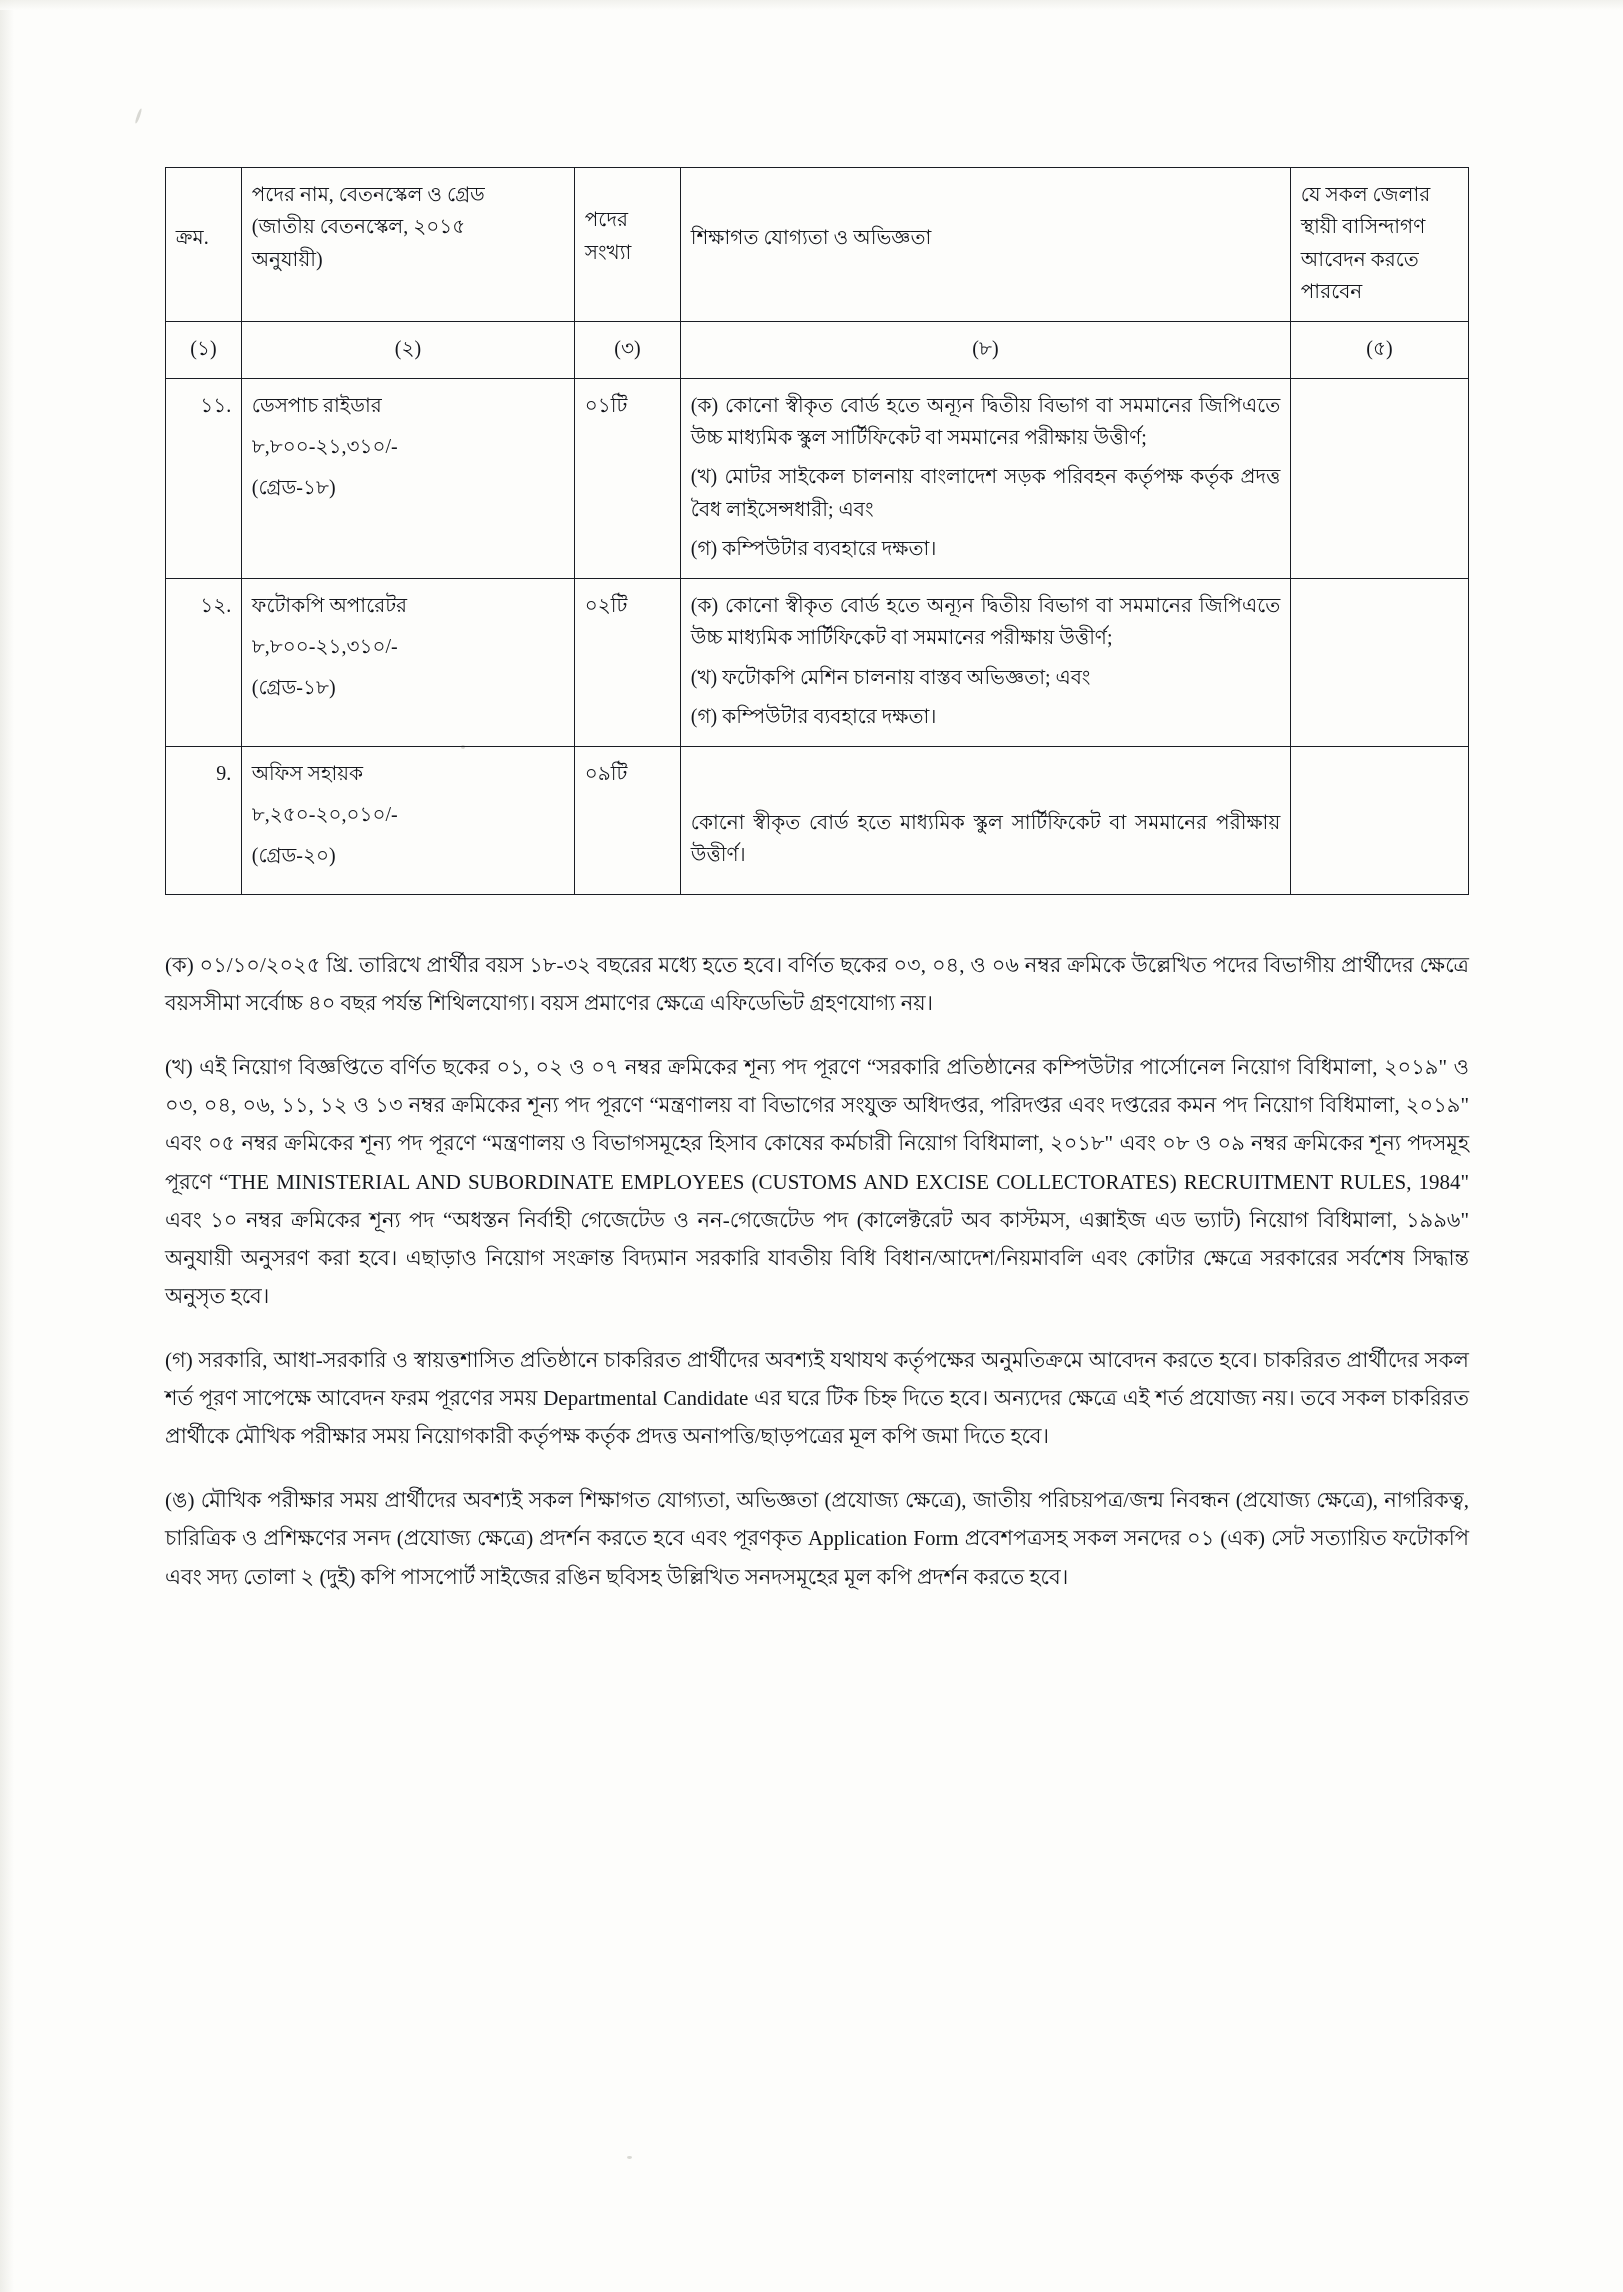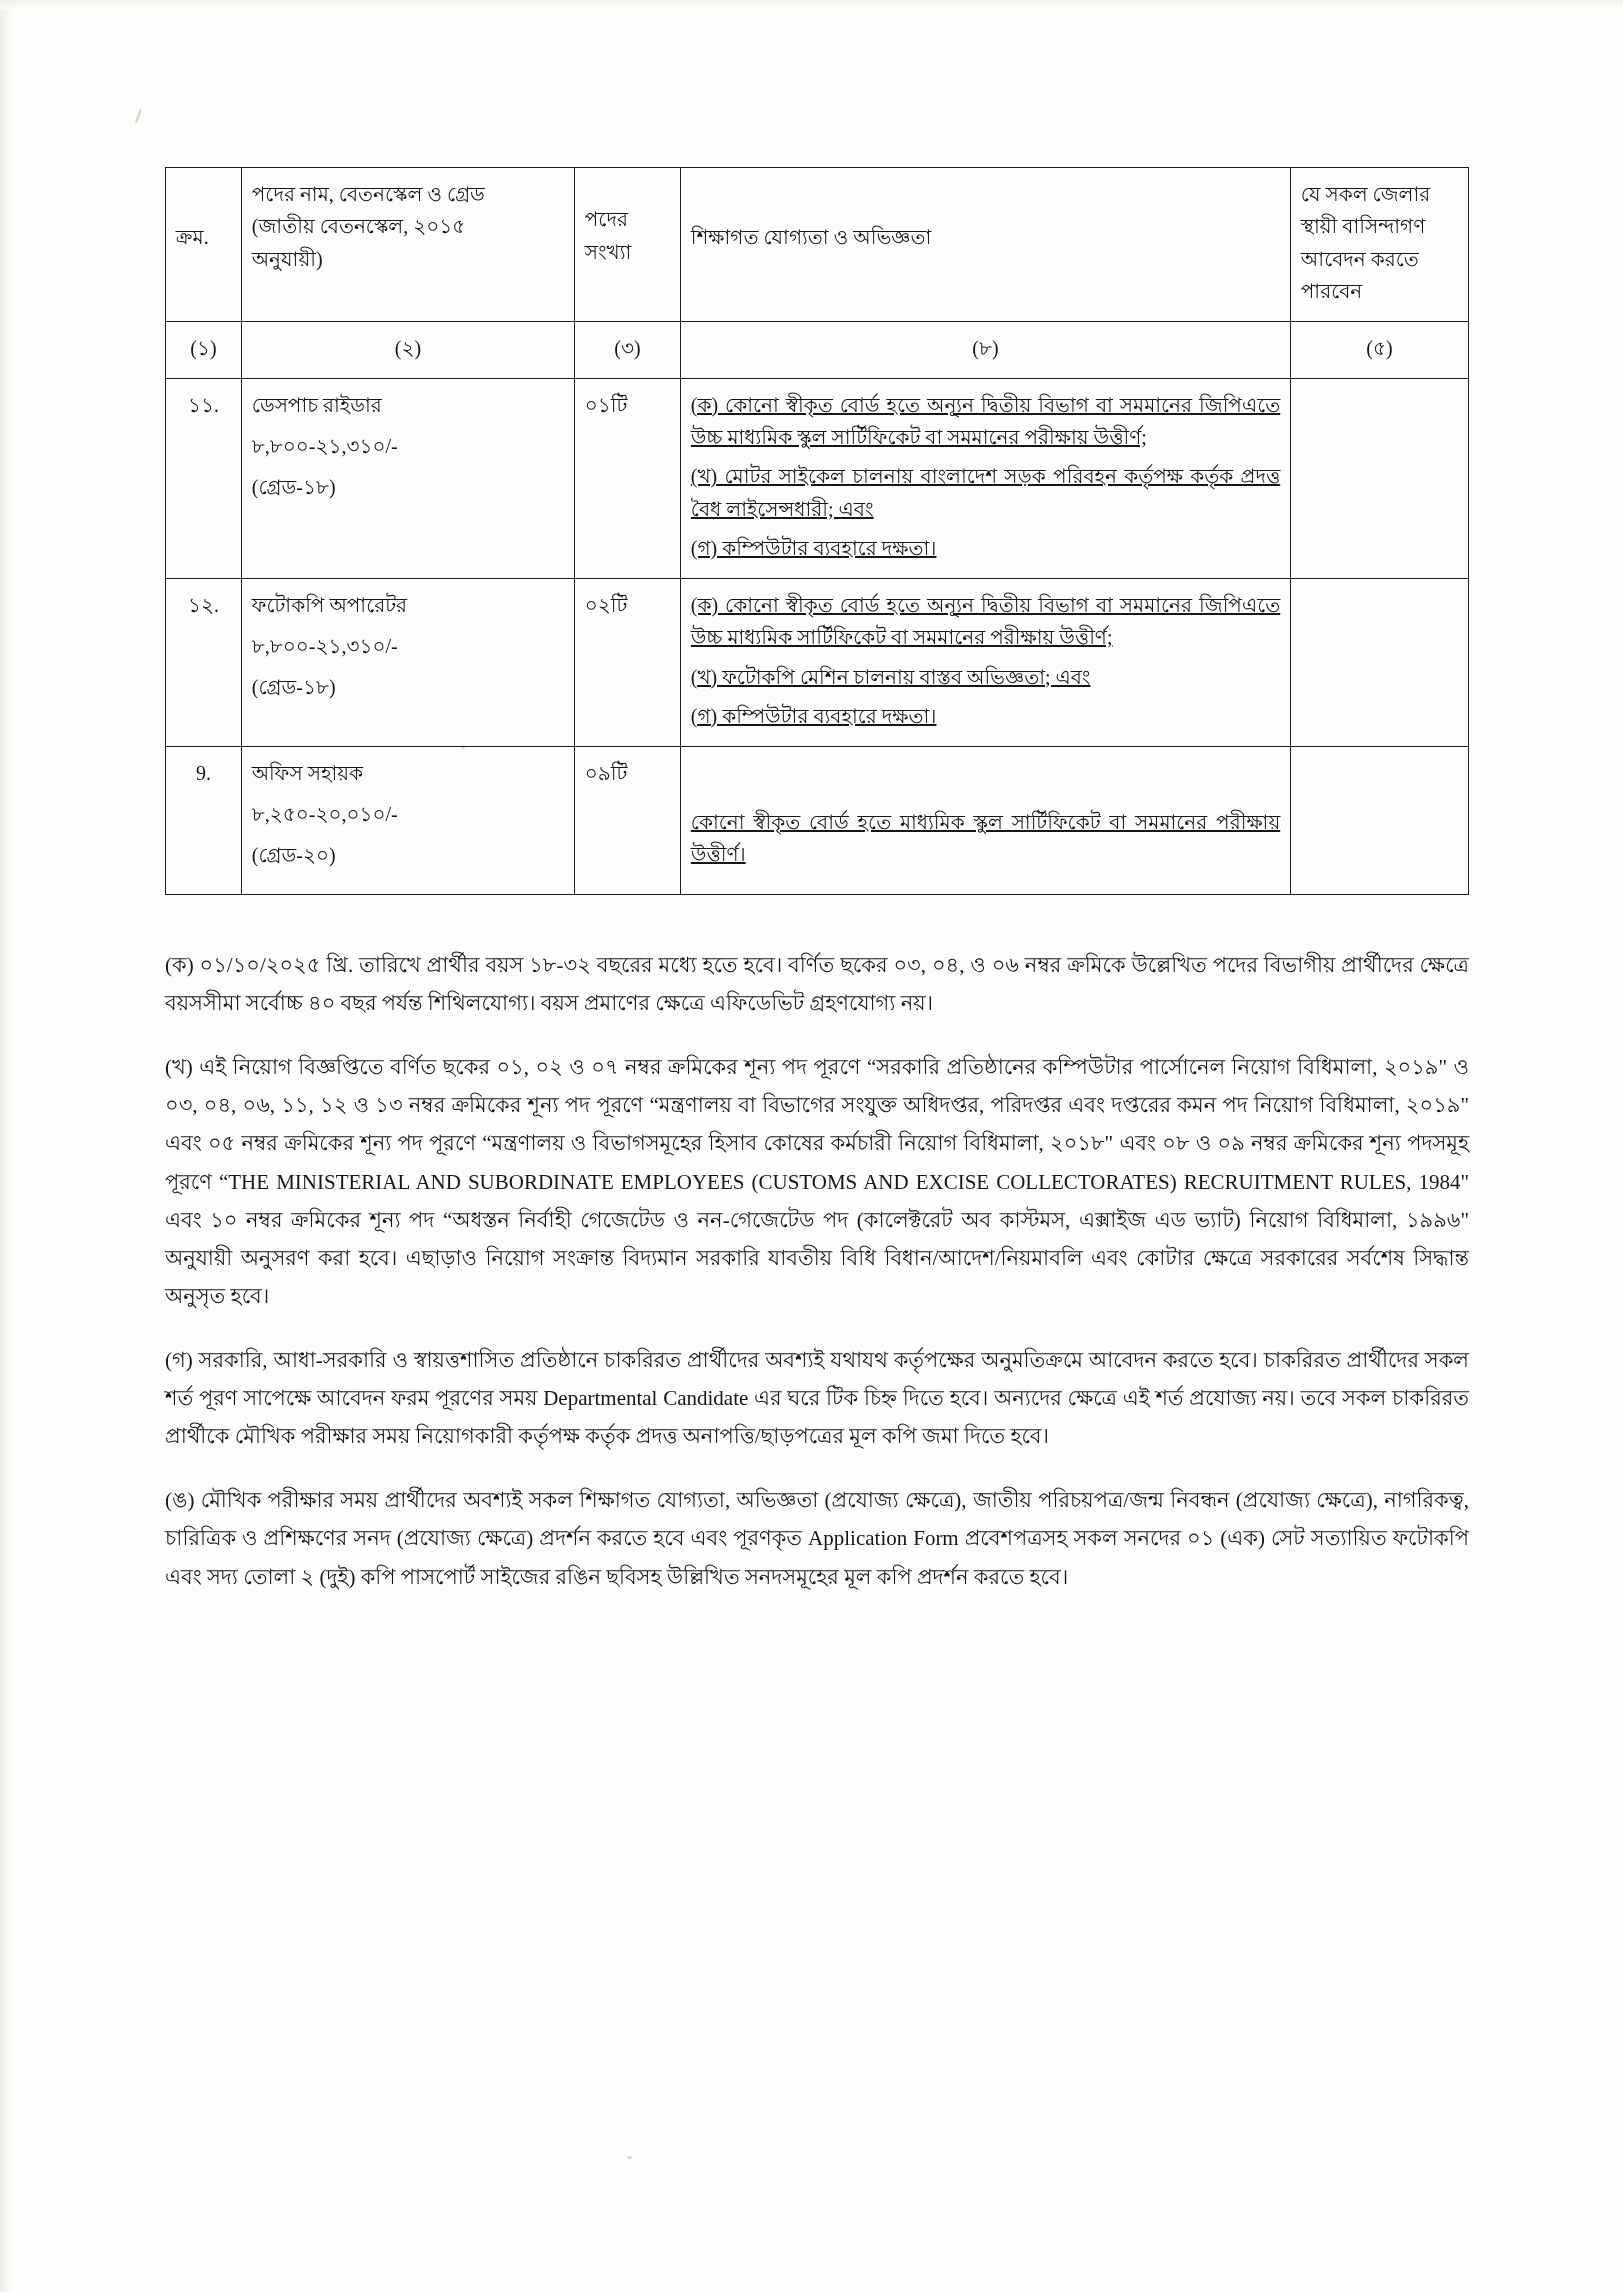--- a/index.html
+++ b/index.html
@@ -76,29 +76,29 @@
     padding-bottom: 15.7px;
   }
   .hdr-line { display:block; }
   .numrow td {
     text-align: center;
     padding-top: 5.9px;
     padding-bottom: 7.8px;
     font-size: 19.6px;
   }
   .sl-cell {
-    text-align: center;
+    text-align: right;
     padding-top: 15.7px;
   }
   .post-cell { padding-top: 15.7px; }
   .post-cell div { margin-bottom: 8.8px; }
   .num-cell {
     padding-top: 15.7px;
   }
-  .edu-cell { padding-top: 15.7px; text-decoration: underline; }
+  .edu-cell { padding-top: 15.7px; }
   .edu-cell p {
     margin: 0 0 6.9px 0;
     text-align: justify;
     text-justify: inter-word;
   }
   .edu-cell p:last-child { margin-bottom: 0; }
   .edu-cell.single {
     padding-top: 59px;
   }
 

